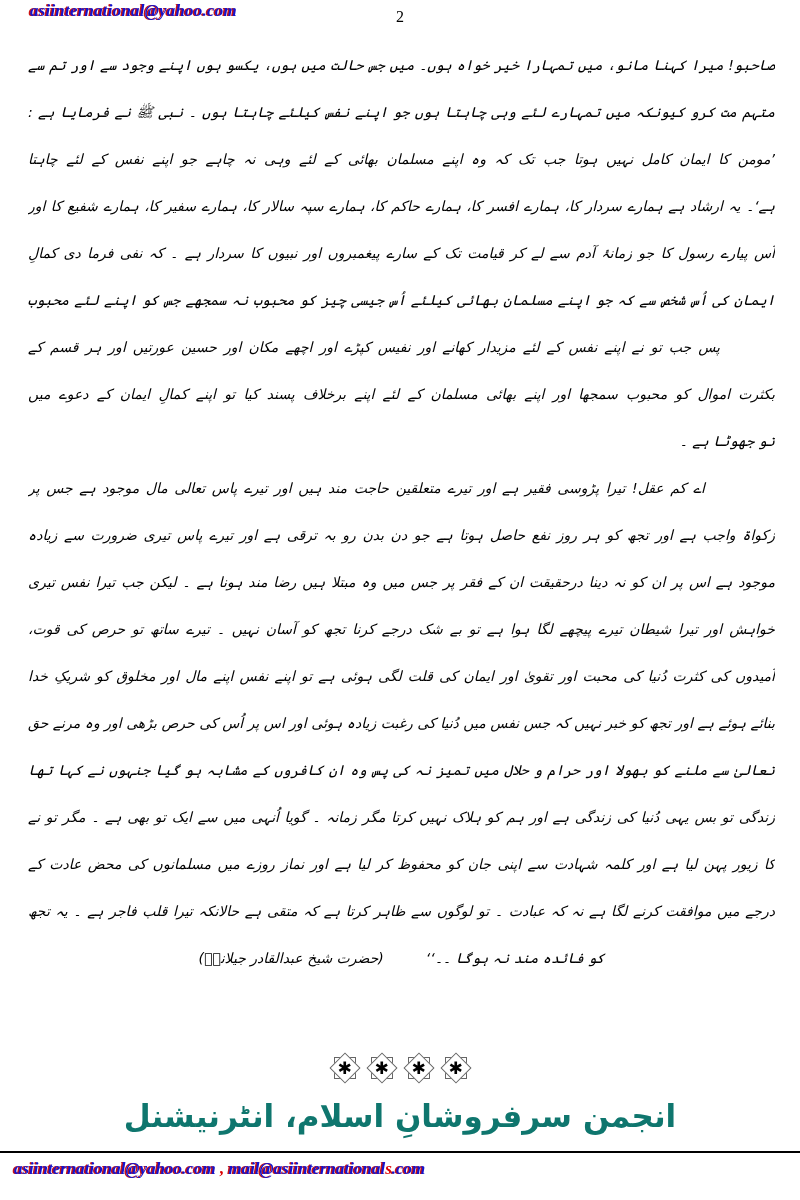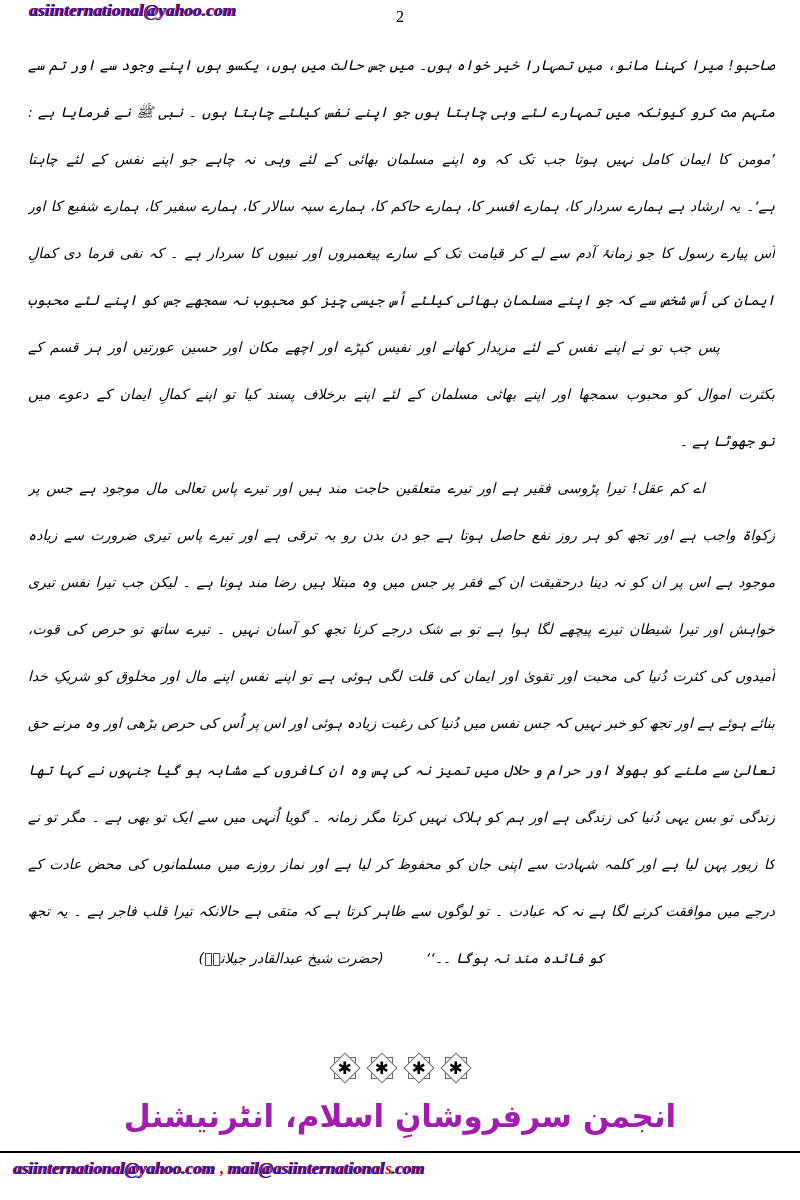--- a/index.html
+++ b/index.html
@@ -46,21 +46,21 @@
   .star-sq.b{transform:rotate(45deg);}
   .star-core{
     position:absolute;inset:0;z-index:1;display:flex;align-items:center;
     justify-content:center;font-size:17px;color:#000;
   }
   
   .main-title{
     position:absolute;top:1090px;left:0;width:800px;height:52px;
     direction:rtl;text-align:center;
     font-family:"DejaVu Sans",sans-serif;font-weight:bold;
-    font-size:31px;line-height:52px;color:#a21caf;
+    font-size:31px;line-height:52px;color:#0f766e;
   }
   
   .footer-rule{
     position:absolute;top:1151px;left:0;width:800px;height:0;
     border-top:2px solid #000;
   }
   .footer{
     position:absolute;top:1156px;left:0;width:770px;height:30px;
     font-family:"Liberation Serif","DejaVu Serif",serif;
     font-style:italic;font-weight:bold;font-size:17px;

